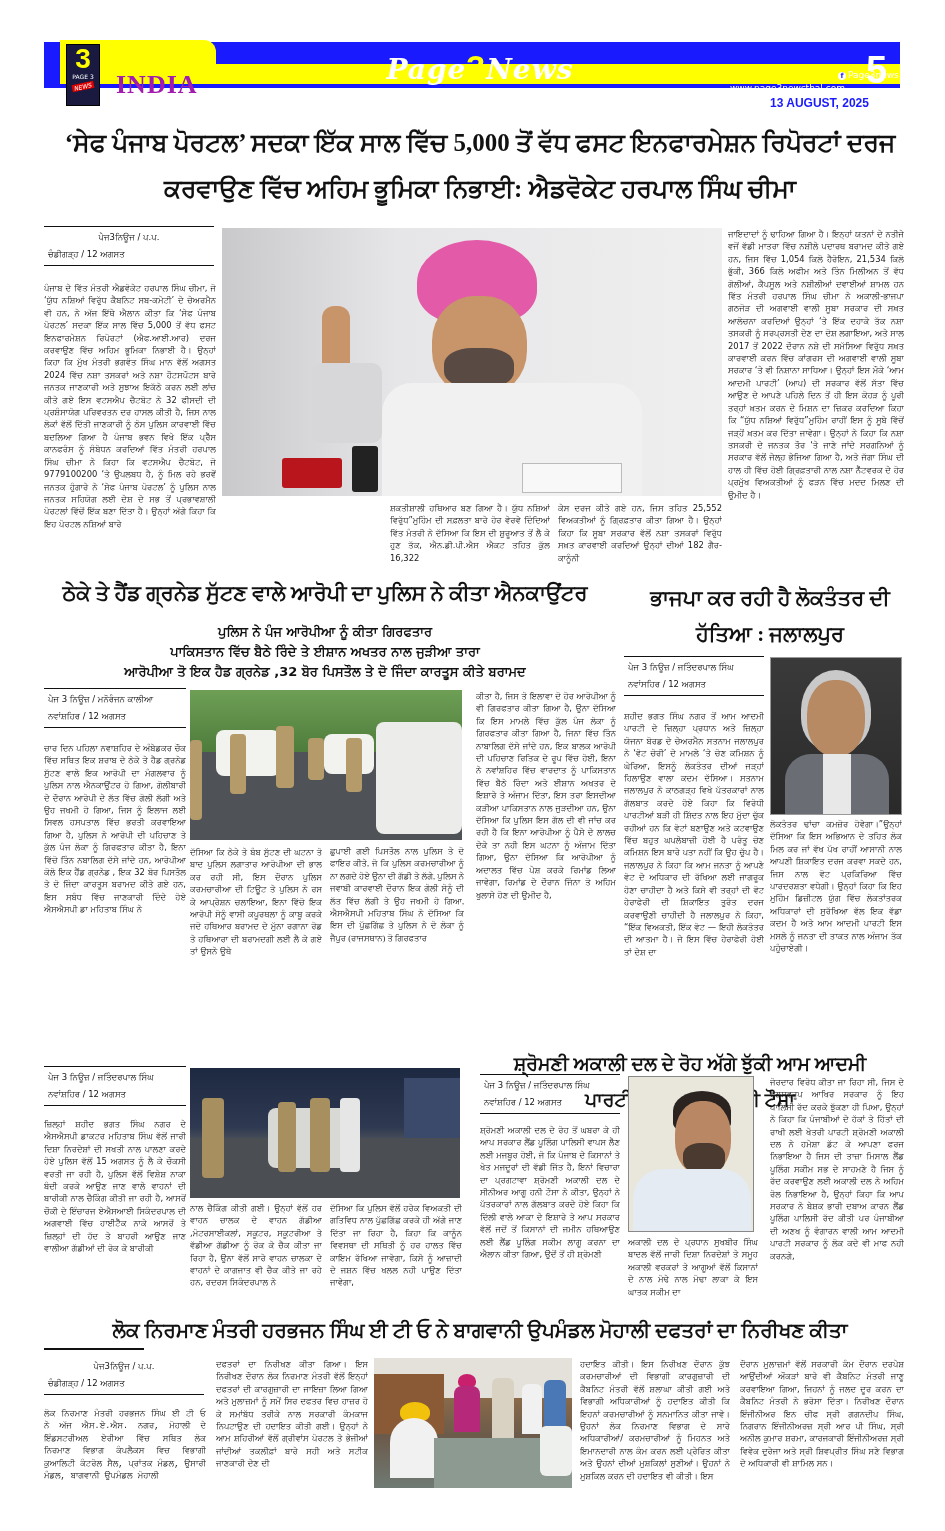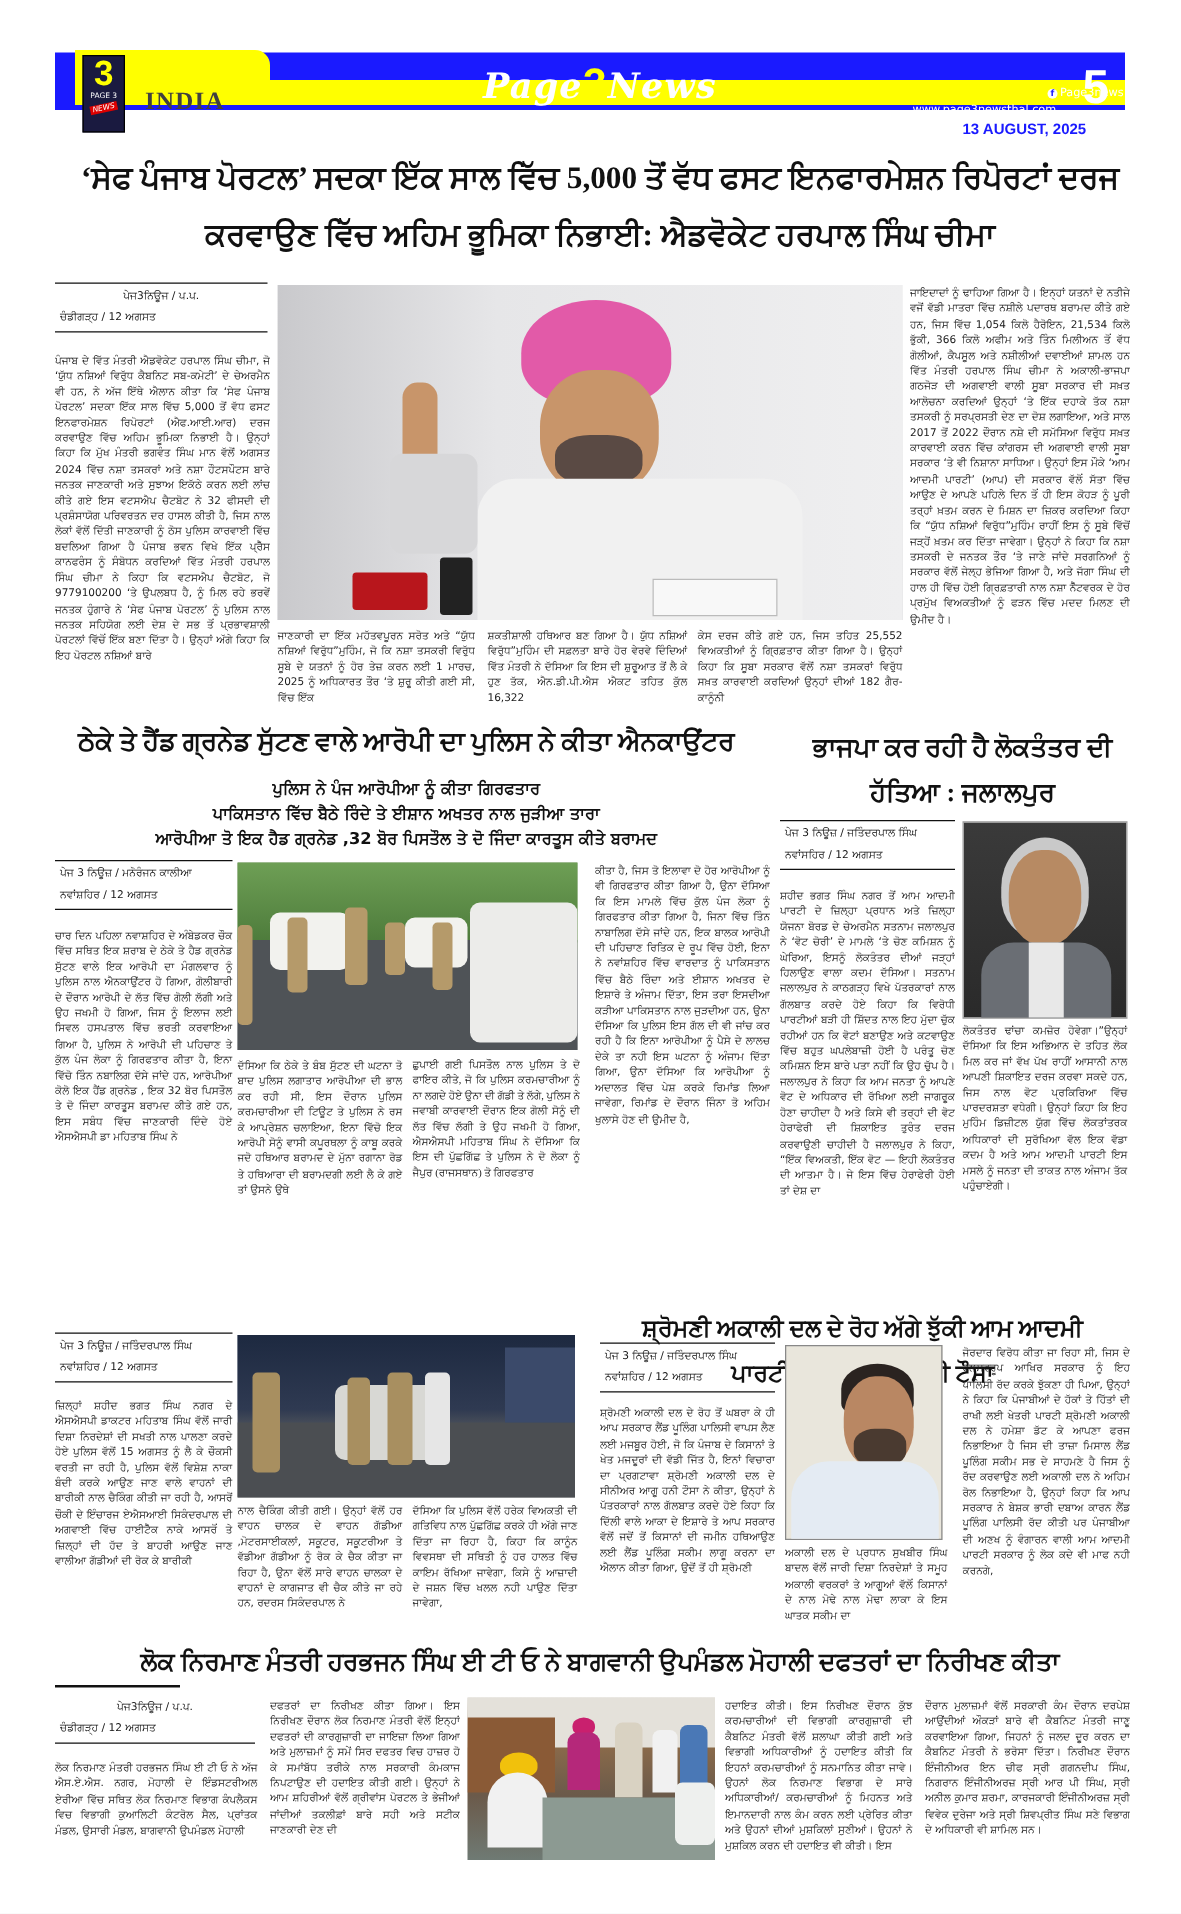--- a/index.html
+++ b/index.html
@@ -9,21 +9,21 @@
 
   
   .masthead { position: absolute; left: 44px; top: 42px; width: 856px; height: 46px; background: #1a1aff; }
   .mh-yellow-left { position: absolute; left: 60px; top: 40px; width: 156px; height: 46px; background: #ffff00; border-top-right-radius: 12px; }
   .mh-yellow-strip { position: absolute; left: 216px; top: 64px; width: 684px; height: 20px; background: #ffff00; }
   .mh-blue-bottom { position: absolute; left: 44px; top: 84px; width: 856px; height: 4px; background: #1a1aff; }
   .logo-box { position: absolute; left: 66px; top: 44px; width: 34px; height: 62px; background: #1a1a40; border: 1px solid #000; display: flex; flex-direction: column; align-items: center; justify-content: flex-start; }
   .logo-num { color: #ffff00; font-family: "Liberation Sans", sans-serif; font-weight: 700; font-size: 28px; line-height: 28px; }
   .logo-sub { color: #fff; font-size: 6px; line-height: 8px; }
   .logo-tag { color: #fff; background: #d00; font-size: 6px; padding: 0 2px; transform: rotate(-12deg); margin-top: 2px; font-style: italic; }
-  .india { position: absolute; left: 116px; top: 70px; color: #404040; font-family: "Liberation Serif", serif; font-weight: 700; font-size: 20px; letter-spacing: 1px; }
+  .india { position: absolute; left: 116px; top: 70px; color: #a21caf; font-family: "Liberation Serif", serif; font-weight: 700; font-size: 26px; letter-spacing: 1px; }
   .brand { position: absolute; left: 380px; top: 48px; width: 200px; text-align: center; color: #fff; font-family: "DejaVu Serif", serif; font-weight: 700; font-size: 28px; font-style: italic; letter-spacing: 1px; }
   .brand .three { color: #ffff00; font-family: "Liberation Sans", sans-serif; font-style: normal; font-size: 34px; }
   .social { position: absolute; left: 790px; top: 70px; color: #fff; font-size: 9px; margin-left: 48px; }
   .website { position: absolute; left: 730px; top: 83px; color: #fff; font-size: 9px; }
   .pageno { position: absolute; left: 866px; top: 50px; color: #fff; font-family: "Liberation Sans", sans-serif; font-weight: 700; font-size: 38px; line-height: 40px; }
   .pubdate { position: absolute; left: 770px; top: 96px; color: #1a1aff; font-family: "Liberation Sans", sans-serif; font-weight: 700; font-size: 12px; }
   .social .fb { display: inline-block; width: 8px; height: 8px; border-radius: 50%; background: #fff; color: #1a1aff; font-size: 7px; line-height: 8px; text-align: center; margin-right: 2px; font-weight: 700; }
 
   
   .hl { position: absolute; font-family: Liberation Serif, serif; font-weight: 700; color: #111; text-align: center; line-height: 1.25; }
@@ -105,21 +105,20 @@
     <div class="fig face" style="left:210px; top:68px; width:95px; height:100px;"></div>
     <div class="fig" style="left:222px; top:120px; width:70px; height:40px; background:#5a4a44; border-radius:40%;"></div>
     <div class="fig shirt-white" style="left:160px; top:155px; width:260px; height:115px;"></div>
     <div class="fig face" style="left:100px; top:78px; width:28px; height:70px; border-radius:12px;"></div>
     <div class="fig" style="left:90px; top:135px; width:70px; height:80px; background:#d7d7d9; border-radius:10px;"></div>
     <div class="fig mic" style="left:60px; top:230px; width:60px; height:30px;"></div>
     <div class="fig mic" style="left:130px; top:218px; width:26px; height:46px; background:#222;"></div>
     <div class="fig" style="left:300px; top:235px; width:100px; height:30px; background:#f8f8f8; border:1px solid #bbb;"></div>
   </div>
 
-  <div class="col" style="left:222px; top:502px; width:158px; height:66px;">ਜਾਣਕਾਰੀ ਦਾ ਇੱਕ ਮਹੱਤਵਪੂਰਨ ਸਰੋਤ ਅਤੇ “ਯੁੱਧ ਨਸ਼ਿਆਂ ਵਿਰੁੱਧ”ਮੁਹਿੰਮ, ਜੋ ਕਿ ਨਸ਼ਾ ਤਸਕਰੀ ਵਿਰੁੱਧ ਸੂਬੇ ਦੇ ਯਤਨਾਂ ਨੂੰ ਹੋਰ ਤੇਜ਼ ਕਰਨ ਲਈ 1 ਮਾਰਚ, 2025 ਨੂੰ ਅਧਿਕਾਰਤ ਤੌਰ ‘ਤੇ ਸ਼ੁਰੂ ਕੀਤੀ ਗਈ ਸੀ, ਵਿੱਚ ਇੱਕ</div>
   <div class="col" style="left:390px; top:502px; width:160px; height:66px;">ਸ਼ਕਤੀਸ਼ਾਲੀ ਹਥਿਆਰ ਬਣ ਗਿਆ ਹੈ। ਯੁੱਧ ਨਸ਼ਿਆਂ ਵਿਰੁੱਧ”ਮੁਹਿੰਮ ਦੀ ਸਫ਼ਲਤਾ ਬਾਰੇ ਹੋਰ ਵੇਰਵੇ ਦਿੰਦਿਆਂ ਵਿੱਤ ਮੰਤਰੀ ਨੇ ਦੱਸਿਆ ਕਿ ਇਸ ਦੀ ਸ਼ੁਰੂਆਤ ਤੋਂ ਲੈ ਕੇ ਹੁਣ ਤੱਕ, ਐਨ.ਡੀ.ਪੀ.ਐਸ ਐਕਟ ਤਹਿਤ ਕੁੱਲ 16,322</div>
   <div class="col" style="left:558px; top:502px; width:164px; height:66px;">ਕੇਸ ਦਰਜ ਕੀਤੇ ਗਏ ਹਨ, ਜਿਸ ਤਹਿਤ 25,552 ਵਿਅਕਤੀਆਂ ਨੂੰ ਗ੍ਰਿਫ਼ਤਾਰ ਕੀਤਾ ਗਿਆ ਹੈ। ਉਨ੍ਹਾਂ ਕਿਹਾ ਕਿ ਸੂਬਾ ਸਰਕਾਰ ਵੱਲੋਂ ਨਸ਼ਾ ਤਸਕਰਾਂ ਵਿਰੁੱਧ ਸਖ਼ਤ ਕਾਰਵਾਈ ਕਰਦਿਆਂ ਉਨ੍ਹਾਂ ਦੀਆਂ 182 ਗੈਰ-ਕਾਨੂੰਨੀ</div>
   <div class="col" style="left:728px; top:228px; width:176px; height:340px;">ਜਾਇਦਾਦਾਂ ਨੂੰ ਢਾਹਿਆ ਗਿਆ ਹੈ। ਇਨ੍ਹਾਂ ਯਤਨਾਂ ਦੇ ਨਤੀਜੇ ਵਜੋਂ ਵੱਡੀ ਮਾਤਰਾ ਵਿੱਚ ਨਸ਼ੀਲੇ ਪਦਾਰਥ ਬਰਾਮਦ ਕੀਤੇ ਗਏ ਹਨ, ਜਿਸ ਵਿੱਚ 1,054 ਕਿਲੋ ਹੈਰੋਇਨ, 21,534 ਕਿਲੋ ਭੁੱਕੀ, 366 ਕਿਲੋ ਅਫੀਮ ਅਤੇ ਤਿੰਨ ਮਿਲੀਅਨ ਤੋਂ ਵੱਧ ਗੋਲੀਆਂ, ਕੈਪਸੂਲ ਅਤੇ ਨਸ਼ੀਲੀਆਂ ਦਵਾਈਆਂ ਸ਼ਾਮਲ ਹਨ ਵਿੱਤ ਮੰਤਰੀ ਹਰਪਾਲ ਸਿੰਘ ਚੀਮਾ ਨੇ ਅਕਾਲੀ-ਭਾਜਪਾ ਗਠਜੋੜ ਦੀ ਅਗਵਾਈ ਵਾਲੀ ਸੂਬਾ ਸਰਕਾਰ ਦੀ ਸਖ਼ਤ ਆਲੋਚਨਾ ਕਰਦਿਆਂ ਉਨ੍ਹਾਂ ‘ਤੇ ਇੱਕ ਦਹਾਕੇ ਤੱਕ ਨਸ਼ਾ ਤਸਕਰੀ ਨੂੰ ਸਰਪ੍ਰਸਤੀ ਦੇਣ ਦਾ ਦੋਸ਼ ਲਗਾਇਆ, ਅਤੇ ਸਾਲ 2017 ਤੋਂ 2022 ਦੌਰਾਨ ਨਸ਼ੇ ਦੀ ਸਮੱਸਿਆ ਵਿਰੁੱਧ ਸਖ਼ਤ ਕਾਰਵਾਈ ਕਰਨ ਵਿੱਚ ਕਾਂਗਰਸ ਦੀ ਅਗਵਾਈ ਵਾਲੀ ਸੂਬਾ ਸਰਕਾਰ ‘ਤੇ ਵੀ ਨਿਸ਼ਾਨਾ ਸਾਧਿਆ। ਉਨ੍ਹਾਂ ਇਸ ਮੌਕੇ ‘ਆਮ ਆਦਮੀ ਪਾਰਟੀ’ (ਆਪ) ਦੀ ਸਰਕਾਰ ਵੱਲੋਂ ਸੱਤਾ ਵਿੱਚ ਆਉਣ ਦੇ ਆਪਣੇ ਪਹਿਲੇ ਦਿਨ ਤੋਂ ਹੀ ਇਸ ਕੋਹੜ ਨੂੰ ਪੂਰੀ ਤਰ੍ਹਾਂ ਖ਼ਤਮ ਕਰਨ ਦੇ ਮਿਸ਼ਨ ਦਾ ਜ਼ਿਕਰ ਕਰਦਿਆ ਕਿਹਾ ਕਿ “ਯੁੱਧ ਨਸ਼ਿਆਂ ਵਿਰੁੱਧ”ਮੁਹਿੰਮ ਰਾਹੀਂ ਇਸ ਨੂੰ ਸੂਬੇ ਵਿੱਚੋਂ ਜੜ੍ਹੋਂ ਖ਼ਤਮ ਕਰ ਦਿੱਤਾ ਜਾਵੇਗਾ। ਉਨ੍ਹਾਂ ਨੇ ਕਿਹਾ ਕਿ ਨਸ਼ਾ ਤਸਕਰੀ ਦੇ ਜਨਤਕ ਤੌਰ ‘ਤੇ ਜਾਣੇ ਜਾਂਦੇ ਸਰਗਨਿਆਂ ਨੂੰ ਸਰਕਾਰ ਵੱਲੋਂ ਜੇਲ੍ਹ ਭੇਜਿਆ ਗਿਆ ਹੈ, ਅਤੇ ਜੱਗਾ ਸਿੰਘ ਦੀ ਹਾਲ ਹੀ ਵਿੱਚ ਹੋਈ ਗ੍ਰਿਫ਼ਤਾਰੀ ਨਾਲ ਨਸ਼ਾ ਨੈੱਟਵਰਕ ਦੇ ਹੋਰ ਪ੍ਰਮੁੱਖ ਵਿਅਕਤੀਆਂ ਨੂੰ ਫੜਨ ਵਿੱਚ ਮਦਦ ਮਿਲਣ ਦੀ ਉਮੀਦ ਹੈ।</div>
 
   <div class="hl hl-enc">ਠੇਕੇ ਤੇ ਹੈਂਡ ਗ੍ਰਨੇਡ ਸੁੱਟਣ ਵਾਲੇ ਆਰੋਪੀ ਦਾ ਪੁਲਿਸ ਨੇ ਕੀਤਾ ਐਨਕਾਉਂਟਰ</div>
   <div class="sub-enc">
     <div>ਪੁਲਿਸ ਨੇ ਪੰਜ ਆਰੋਪੀਆ ਨੂੰ ਕੀਤਾ ਗਿਰਫਤਾਰ</div>
     <div>ਪਾਕਿਸਤਾਨ ਵਿੱਚ ਬੈਠੇ ਰਿੰਦੇ ਤੇ ਈਸ਼ਾਨ ਅਖਤਰ ਨਾਲ ਜੁੜੀਆ ਤਾਰਾ</div>
     <div>ਆਰੋਪੀਆ ਤੋ ਇਕ ਹੈਡ ਗ੍ਰਨੇਡ ,32 ਬੋਰ ਪਿਸਤੌਲ ਤੇ ਦੋ ਜਿੰਦਾ ਕਾਰਤੂਸ ਕੀਤੇ ਬਰਾਮਦ</div>
   </div>
@@ -208,21 +207,21 @@
   <div class="col" style="left:770px; top:1076px; width:134px; height:238px;">ਜੋਰਦਾਰ ਵਿਰੋਧ ਕੀਤਾ ਜਾ ਰਿਹਾ ਸੀ, ਜਿਸ ਦੇ ਫਲਸਵਰੂਪ ਆਖਿਰ ਸਰਕਾਰ ਨੂੰ ਇਹ ਪਾਲਿਸੀ ਰੱਦ ਕਰਕੇ ਝੁੱਕਣਾ ਹੀ ਪਿਆ, ਉਨ੍ਹਾਂ ਨੇ ਕਿਹਾ ਕਿ ਪੰਜਾਬੀਆਂ ਦੇ ਹੱਕਾਂ ਤੇ ਹਿੱਤਾਂ ਦੀ ਰਾਖੀ ਲਈ ਖੇਤਰੀ ਪਾਰਟੀ ਸ਼੍ਰੋਮਣੀ ਅਕਾਲੀ ਦਲ ਨੇ ਹਮੇਸ਼ਾ ਡੱਟ ਕੇ ਆਪਣਾ ਫਰਜ ਨਿਭਾਇਆ ਹੈ ਜਿਸ ਦੀ ਤਾਜ਼ਾ ਮਿਸਾਲ ਲੈਂਡ ਪੂਲਿੰਗ ਸਕੀਮ ਸਭ ਦੇ ਸਾਹਮਣੇ ਹੈ ਜਿਸ ਨੂੰ ਰੱਦ ਕਰਵਾਉਣ ਲਈ ਅਕਾਲੀ ਦਲ ਨੇ ਅਹਿਮ ਰੋਲ ਨਿਭਾਇਆ ਹੈ, ਉਨ੍ਹਾਂ ਕਿਹਾ ਕਿ ਆਪ ਸਰਕਾਰ ਨੇ ਬੇਸ਼ਕ ਭਾਰੀ ਦਬਾਅ ਕਾਰਨ ਲੈਂਡ ਪੂਲਿੰਗ ਪਾਲਿਸੀ ਰੱਦ ਕੀਤੀ ਪਰ ਪੰਜਾਬੀਆ ਦੀ ਅਣਖ ਨੂੰ ਵੰਗਾਰਨ ਵਾਲੀ ਆਮ ਆਦਮੀ ਪਾਰਟੀ ਸਰਕਾਰ ਨੂੰ ਲੋਕ ਕਦੇ ਵੀ ਮਾਫ ਨਹੀ ਕਰਨਗੇ,</div>
 
   <div class="hl hl-pwd">ਲੋਕ ਨਿਰਮਾਣ ਮੰਤਰੀ ਹਰਭਜਨ ਸਿੰਘ ਈ ਟੀ ਓ ਨੇ ਬਾਗਵਾਨੀ ਉਪਮੰਡਲ ਮੋਹਾਲੀ ਦਫਤਰਾਂ ਦਾ ਨਿਰੀਖਣ ਕੀਤਾ</div>
   <div class="rule" style="left:44px; top:1348px; width:100px;"></div>
 
   <div class="byline" style="left:44px; top:1356px; width:160px; border-top:none;">
     <div style="text-align:center;">ਪੇਜ3ਨਿਊਜ / ਪ.ਪ.</div>
     <div>ਚੰਡੀਗੜ੍ਹ / 12 ਅਗਸਤ</div>
   </div>
 
-  <div class="col" style="left:44px; top:1408px; width:162px; height:110px;">ਲੋਕ ਨਿਰਮਾਣ ਮੰਤਰੀ ਹਰਭਜਨ ਸਿੰਘ ਈ ਟੀ ਓ ਨੇ ਅੱਜ ਐਸ.ਏ.ਐਸ. ਨਗਰ, ਮੋਹਾਲੀ ਦੇ ਇੰਡਸਟਰੀਅਲ ਏਰੀਆ ਵਿੱਚ ਸਥਿਤ ਲੋਕ ਨਿਰਮਾਣ ਵਿਭਾਗ ਕੰਪਲੈਕਸ ਵਿਚ ਵਿਭਾਗੀ ਕੁਆਲਿਟੀ ਕੰਟਰੋਲ ਸੈਲ, ਪ੍ਰਾਂਤਕ ਮੰਡਲ, ਉਸਾਰੀ ਮੰਡਲ, ਬਾਗਵਾਨੀ ਉਪਮੰਡਲ ਮੋਹਾਲੀ</div>
+  <div class="col" style="left:44px; top:1408px; width:162px; height:110px;font-family:Liberation Mono, monospace;">ਲੋਕ ਨਿਰਮਾਣ ਮੰਤਰੀ ਹਰਭਜਨ ਸਿੰਘ ਈ ਟੀ ਓ ਨੇ ਅੱਜ ਐਸ.ਏ.ਐਸ. ਨਗਰ, ਮੋਹਾਲੀ ਦੇ ਇੰਡਸਟਰੀਅਲ ਏਰੀਆ ਵਿੱਚ ਸਥਿਤ ਲੋਕ ਨਿਰਮਾਣ ਵਿਭਾਗ ਕੰਪਲੈਕਸ ਵਿਚ ਵਿਭਾਗੀ ਕੁਆਲਿਟੀ ਕੰਟਰੋਲ ਸੈਲ, ਪ੍ਰਾਂਤਕ ਮੰਡਲ, ਉਸਾਰੀ ਮੰਡਲ, ਬਾਗਵਾਨੀ ਉਪਮੰਡਲ ਮੋਹਾਲੀ</div>
   <div class="col" style="left:216px; top:1358px; width:152px; height:160px;">ਦਫਤਰਾਂ ਦਾ ਨਿਰੀਖਣ ਕੀਤਾ ਗਿਆ। ਇਸ ਨਿਰੀਖਣ ਦੌਰਾਨ ਲੋਕ ਨਿਰਮਾਣ ਮੰਤਰੀ ਵੱਲੋਂ ਇਨ੍ਹਾਂ ਦਫਤਰਾਂ ਦੀ ਕਾਰਗੁਜ਼ਾਰੀ ਦਾ ਜਾਇਜ਼ਾ ਲਿਆ ਗਿਆ ਅਤੇ ਮੁਲਾਜ਼ਮਾਂ ਨੂੰ ਸਮੇਂ ਸਿਰ ਦਫਤਰ ਵਿਚ ਹਾਜ਼ਰ ਹੋ ਕੇ ਸਮਾਂਬੱਧ ਤਰੀਕੇ ਨਾਲ ਸਰਕਾਰੀ ਕੰਮਕਾਜ ਨਿਪਟਾਉਣ ਦੀ ਹਦਾਇਤ ਕੀਤੀ ਗਈ। ਉਨ੍ਹਾਂ ਨੇ ਆਮ ਸ਼ਹਿਰੀਆਂ ਵੱਲੋਂ ਗ੍ਰੀਵਾਂਸ ਪੋਰਟਲ ਤੇ ਭੇਜੀਆਂ ਜਾਂਦੀਆਂ ਤਕਲੀਫ਼ਾਂ ਬਾਰੇ ਸਹੀ ਅਤੇ ਸਟੀਕ ਜਾਣਕਾਰੀ ਦੇਣ ਦੀ</div>
 
   <div class="photo ph-pwd">
     <div class="fig" style="left:0; top:0; width:198px; height:40px; background:#e4e1da;"></div>
     <div class="fig" style="left:0; top:16px; width:70px; height:60px; background:#8a5a36;"></div>
     <div class="fig turban-yellow" style="left:26px; top:44px; width:30px; height:20px;"></div>
     <div class="fig shirt-white" style="left:16px; top:60px; width:48px; height:60px;"></div>
     <div class="fig turban-pink" style="left:84px; top:16px; width:18px; height:14px; background:#c9206e;"></div>
     <div class="fig" style="left:80px; top:28px; width:26px; height:46px; background:#b5287a; border-radius:8px 8px 0 0;"></div>
     <div class="fig" style="left:118px; top:20px; width:22px; height:60px; background:#d9d2c2; border-radius:6px 6px 0 0;"></div>

